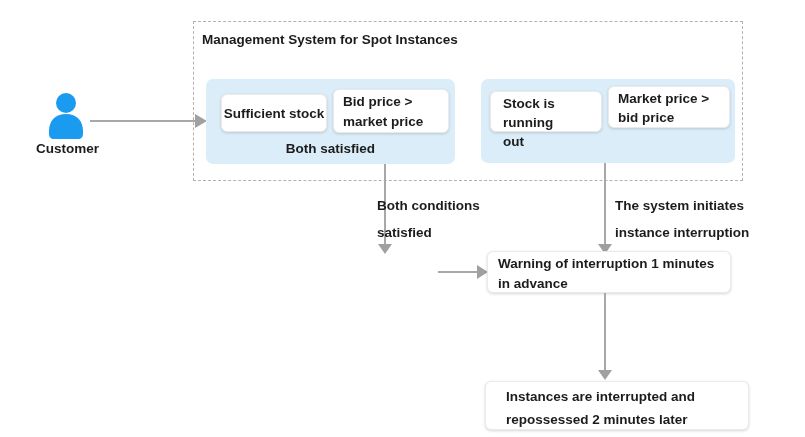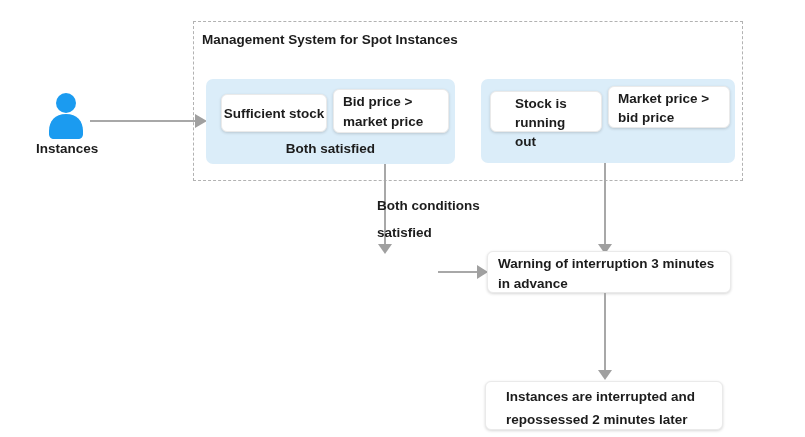--- a/index.html
+++ b/index.html
@@ -21,21 +21,21 @@
   .panel { background:#dbedf9; border-radius:7px; }
   .panel-left  { left:206px; top:79px; width:249px; height:85px; }
   .panel-right { left:481px; top:79px; width:254px; height:84px; }
 
   
   .wbox { background:#ffffff; border:1px solid #eaeaea; border-radius:6px;
     box-shadow:0 1px 3px rgba(0,0,0,0.16); }
   .center-txt { display:flex; align-items:center; justify-content:center; text-align:center; }
   .box-sufficient { left:221px; top:94px; width:106px; height:38px; }
   .box-bidprice   { left:333px; top:89px; width:116px; height:44px; padding:2px 16px 0 9px; line-height:20px; }
-  .box-stockout   { left:490px; top:91px; width:112px; height:41px; padding:2px 0 0 24px; line-height:19px; }
+  .box-stockout   { left:490px; top:91px; width:112px; height:41px; padding:2px 0 0 12px; line-height:19px; }
   .box-marketprice{ left:608px; top:86px; width:122px; height:42px; padding:2px 16px 0 9px; line-height:19px; }
   .lbl-both { left:206px; top:141px; width:249px; text-align:center; }
   .lbl-any  { left:481px; top:139px; width:254px; text-align:center; }
 
   
   .customer-icon { left:46px; top:92px; width:40px; height:47px; }
   .customer-label { left:36px; top:141px; }
   .initiate-label { left:78px; top:99px; }
 
   
@@ -57,34 +57,34 @@
     border-top:10px solid #a0a0a0; border-left:7px solid transparent; border-right:7px solid transparent; }
 
   
   .lbl-bothcond { left:377px; top:192px; line-height:27px; }
   .lbl-sysinit  { left:615px; top:192px; line-height:27px; }
   .lbl-release  { left:616px; top:313px; }
 
   
   .assign-box  { left:328px; top:253px; width:110px; height:37px; }
   .warning-box { left:487px; top:251px; width:244px; height:42px; padding:2px 0 0 10px; line-height:20px; }
-  .final-box   { left:485px; top:381px; width:238px; height:49px; padding:3px 0 0 20px; line-height:23px; }
+  .final-box   { left:485px; top:381px; width:264px; height:49px; padding:3px 0 0 20px; line-height:23px; }
 </style>
 </head>
 <body>
 
 <div id="canvas">
 
   <div class="abs customer-icon">
     <svg width="40" height="47" viewBox="0 0 40 47">
       <circle cx="20" cy="11" r="10" fill="#1b9bf0"></circle>
       <path d="M20 22 C9 22 3 29 3 39 L3 42 C3 45 5 47 8 47 L32 47 C35 47 37 45 37 42 L37 39 C37 29 31 22 20 22 Z" fill="#1b9bf0"></path>
     </svg>
   </div>
-  <div class="abs customer-label">Instances</div>
+  <div class="abs customer-label">Customer</div>
   <div class="abs aline req-line"></div>
   <div class="abs req-head"></div>
 
   <div class="abs boundary"></div>
   <div class="abs sys-title">Management System for Spot Instances</div>
 
   <div class="abs panel panel-left"></div>
   <div class="abs wbox center-txt box-sufficient">Sufficient stock</div>
   <div class="abs wbox pre box-bidprice">Bid price &gt;
 market price</div>
@@ -96,25 +96,27 @@
   <div class="abs wbox pre box-marketprice">Market price &gt;
 bid price</div>
 
   <div class="abs aline v1-line"></div>
   <div class="abs v1-head"></div>
   <div class="abs pre lbl-bothcond">Both conditions
 satisfied</div>
 
   <div class="abs aline v2-line"></div>
   <div class="abs v2-head"></div>
+  <div class="abs pre lbl-sysinit">The system initiates
+instance interruption</div>
 
   <div class="abs aline h-line"></div>
   <div class="abs h-head"></div>
 
-  <div class="abs wbox pre warning-box">Warning of interruption 3 minutes
+  <div class="abs wbox pre warning-box">Warning of interruption 1 minutes
 in advance</div>
 
   <div class="abs aline v3-line"></div>
   <div class="abs v3-head"></div>
 
   <div class="abs wbox pre final-box">Instances are interrupted and
 repossessed 2 minutes later</div>
 
 </div>
 

